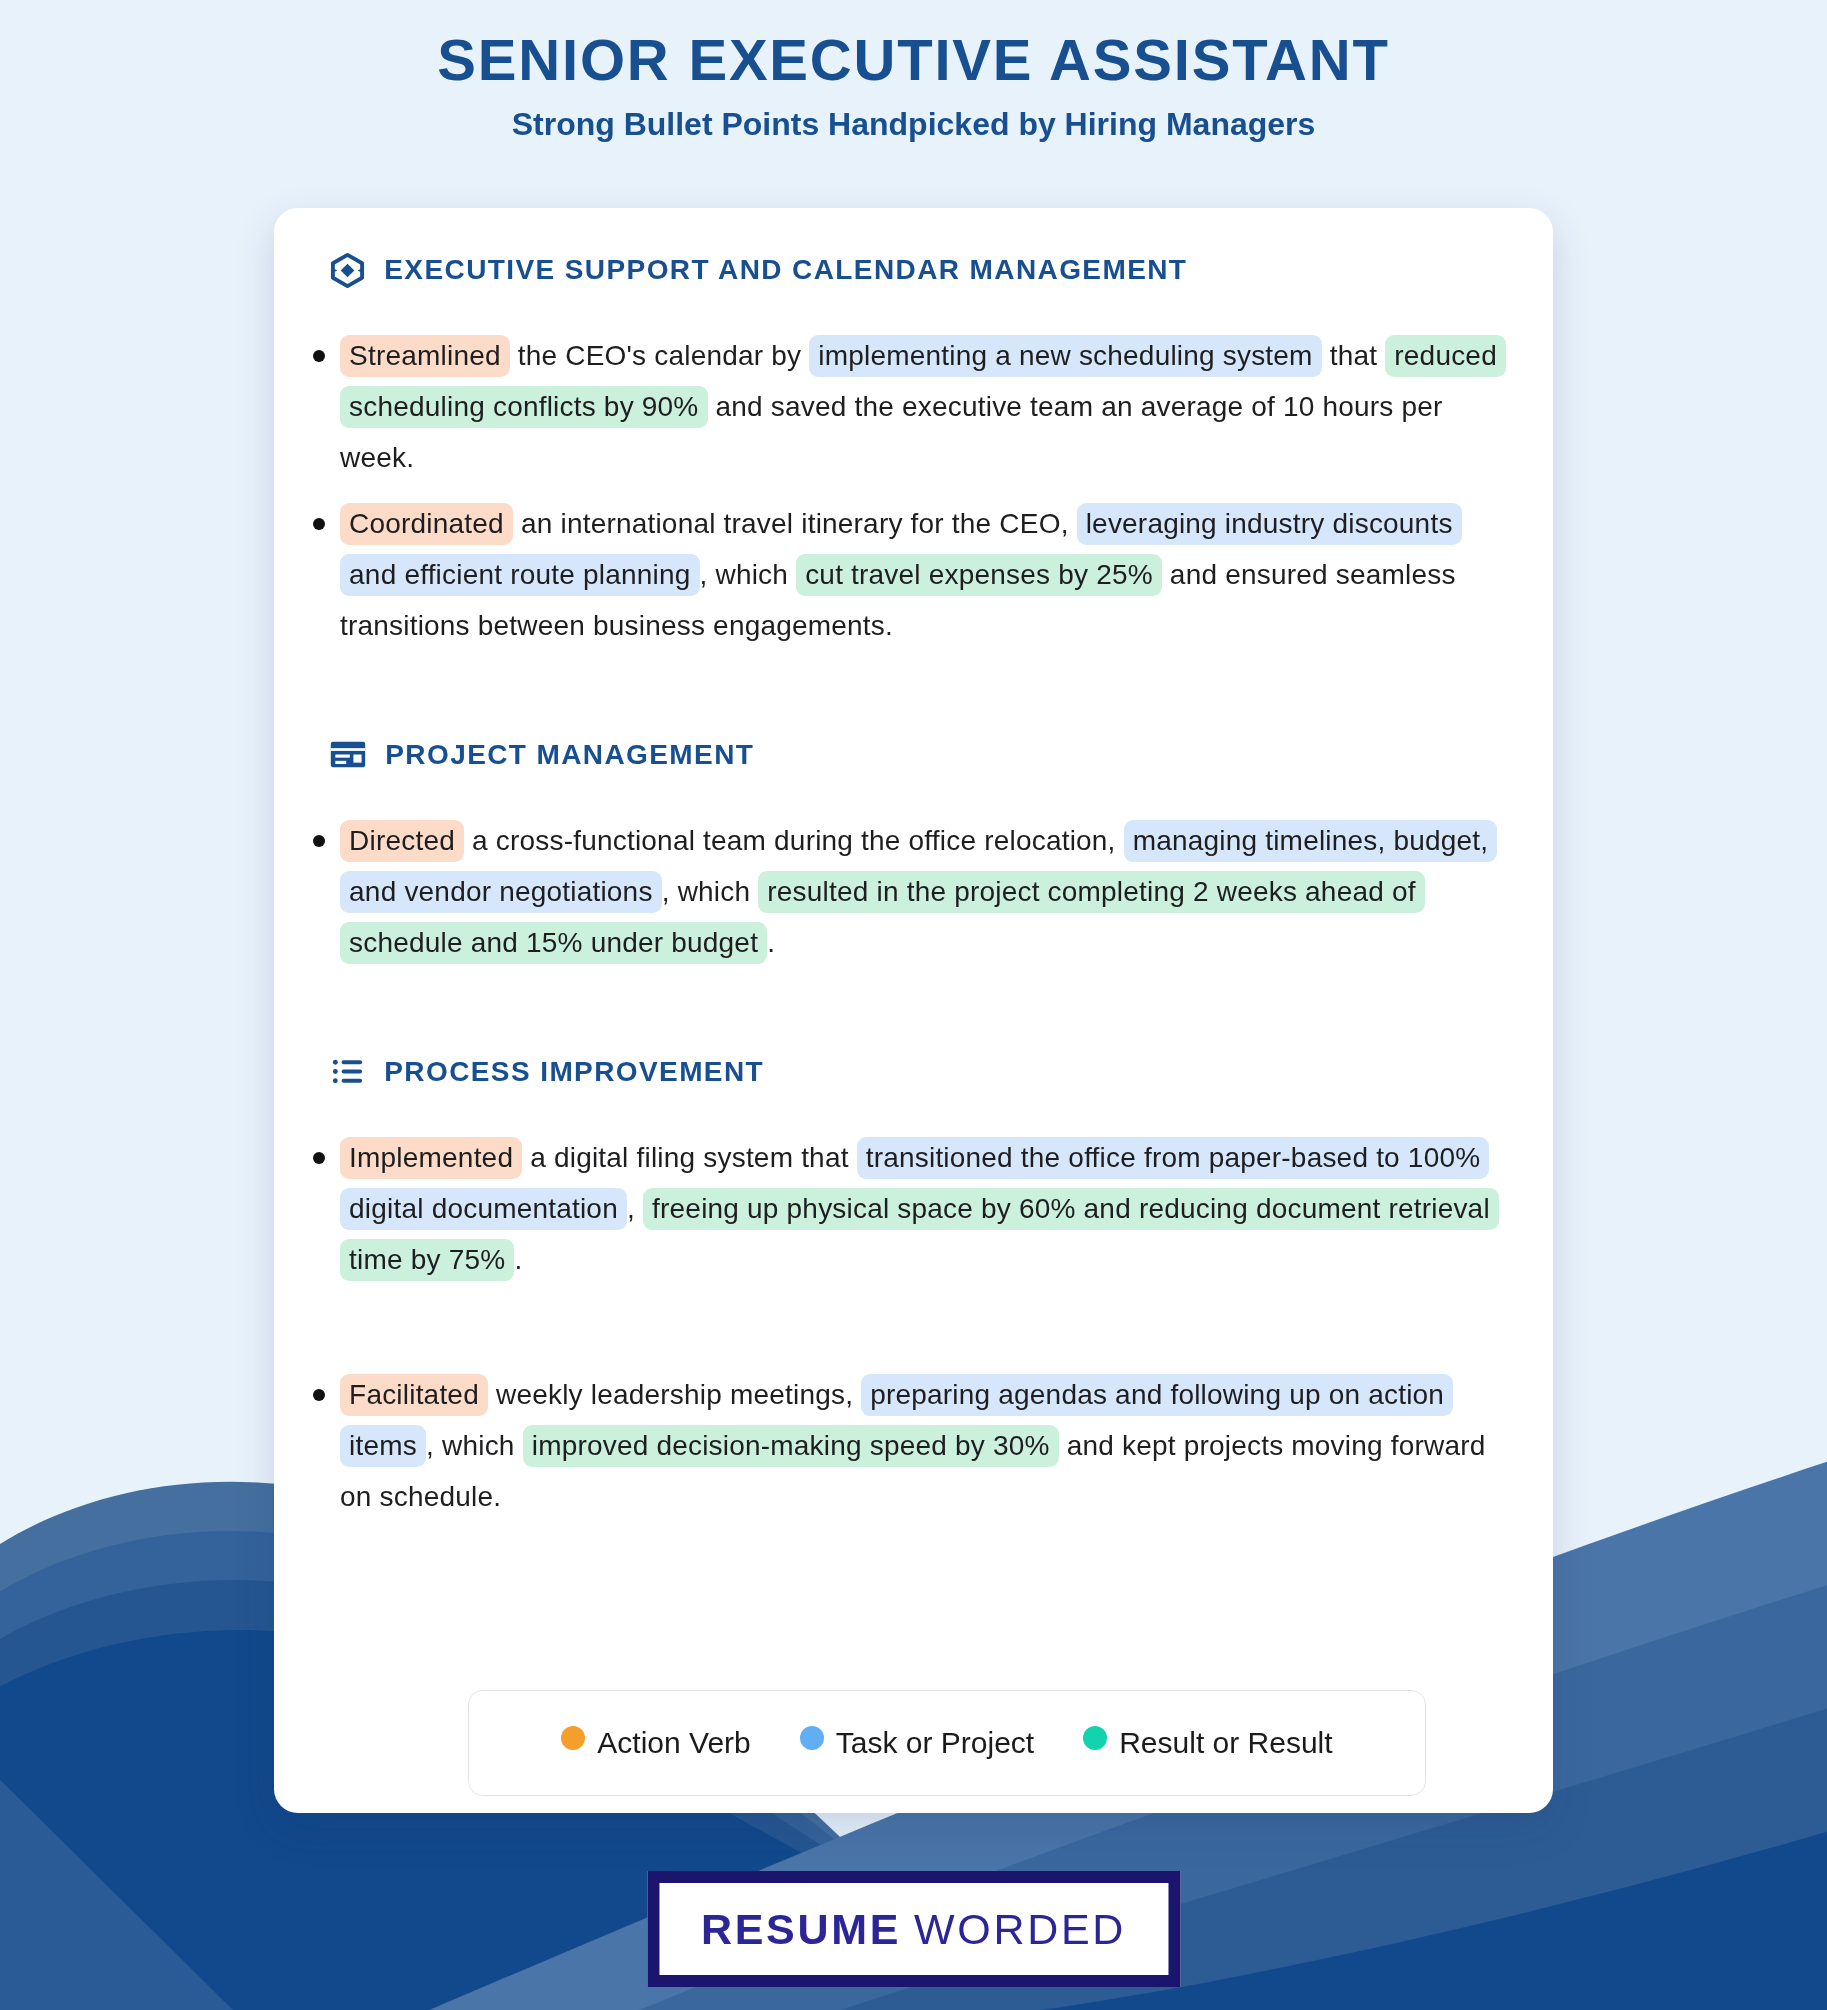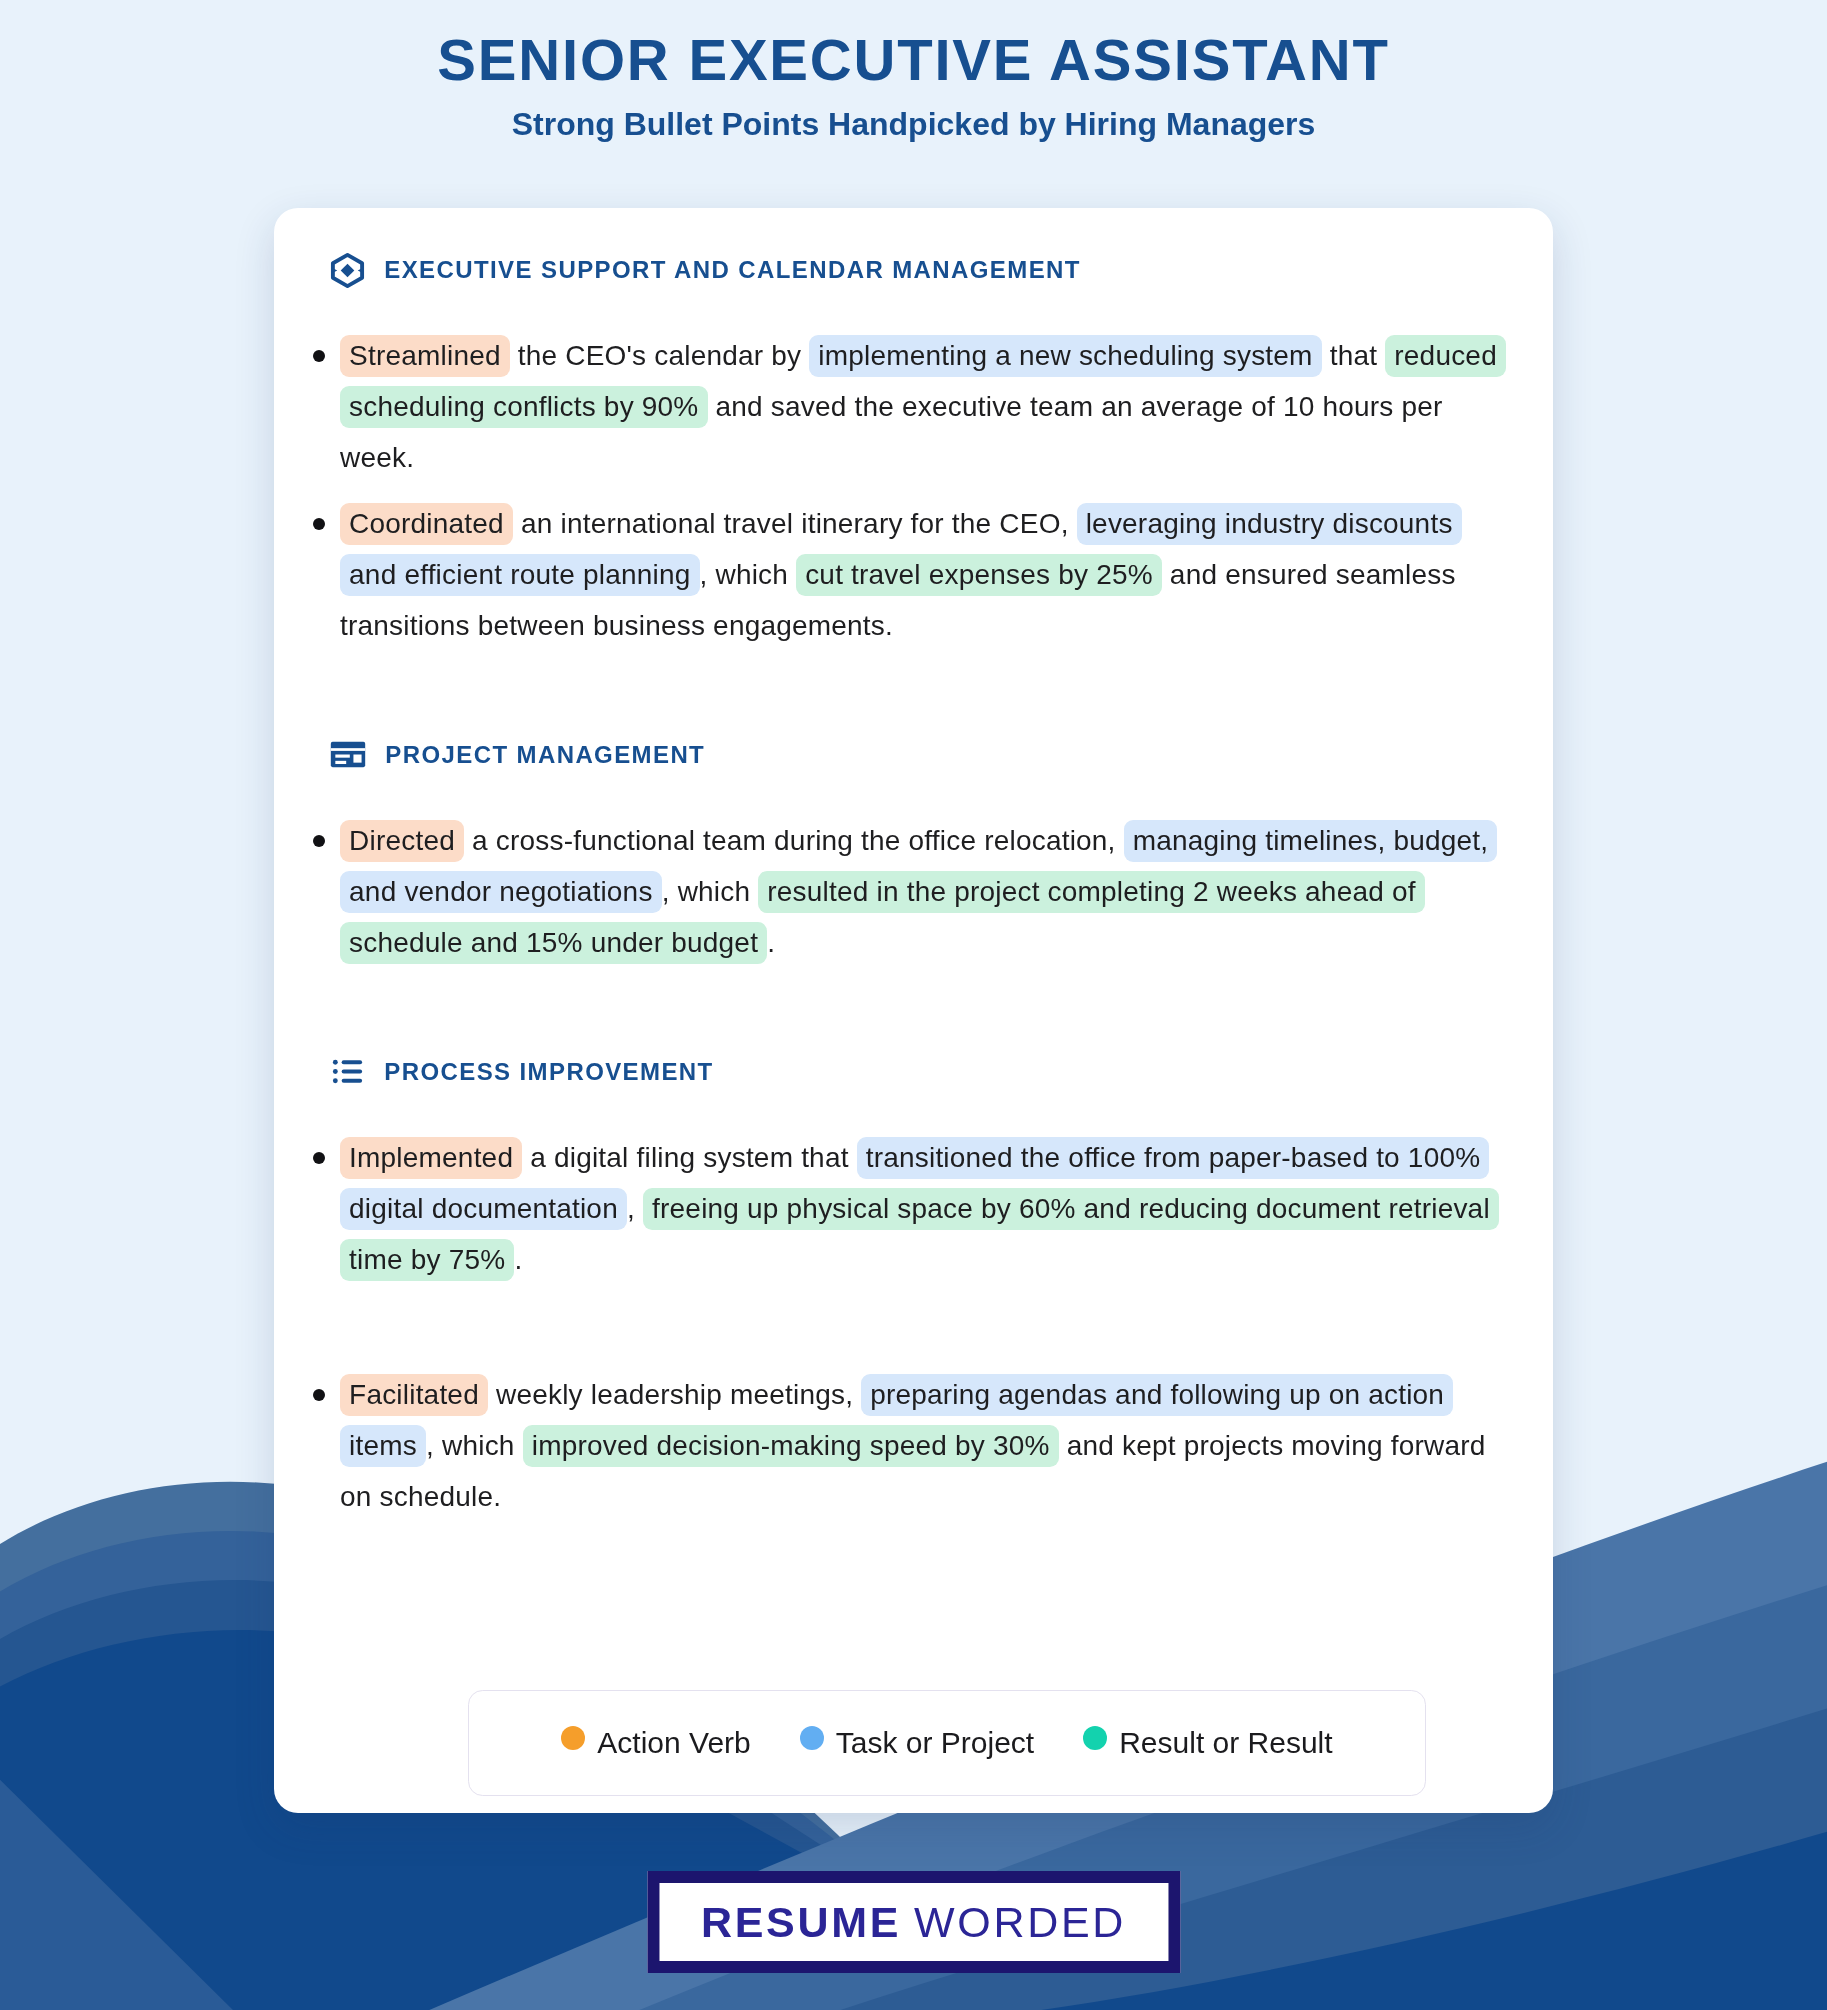--- a/index.html
+++ b/index.html
@@ -24,21 +24,21 @@
     position:absolute;left:274px;top:208px;width:1279px;height:1605px;
     background:#ffffff;border-radius:24px;
     box-shadow:0 14.6px 40px rgba(23,52,98,.16);
     z-index:2;box-sizing:border-box;
     padding:42px 44px 0 33px;
   }
   .section{margin-bottom:84px;}
   .section-header{
     display:flex;align-items:center;gap:18.3px;
     margin-left:22px;margin-bottom:40px;height:40px;
-    color:#174f90;font-size:24px;font-weight:800;letter-spacing:1.4px;
+    color:#174f90;font-size:28px;font-weight:800;letter-spacing:1.4px;
   }
   .section-header svg{flex:0 0 auto;}
   .bullet{
     display:flex;align-items:flex-start;
     margin-bottom:14.6px;
   }
   .bullet-dot{
     flex:0 0 12px;width:12px;height:12px;border-radius:50%;
     background:#111114;margin:20px 15.5px 0 5.5px;
   }
@@ -61,21 +61,21 @@
   .legend-item{display:flex;align-items:flex-start;gap:12px;}
   .legend-dot{width:24px;height:24px;border-radius:50%;}
   
   .waves{
     position:absolute;left:0;top:1407px;width:1827px;height:603px;z-index:1;
   }
   
   .logo{
     position:absolute;left:50%;top:1871px;transform:translateX(-50%);
     z-index:3;background:#ffffff;border:12px solid #1c156e;
-    height:102px;box-sizing:border-box;padding:0 42px;
+    height:116px;box-sizing:border-box;padding:0 42px;
     display:flex;align-items:center;justify-content:center;
     font-size:43px;letter-spacing:2.7px;color:#2b2596;white-space:nowrap;
   }
   .logo .logo-bold{font-weight:800;margin-right:12.8px;}
   .logo .logo-light{font-weight:400;}
 </style>
 </head>
 <body>
 
 <svg class="waves" viewBox="0 0 2000 660" preserveAspectRatio="none" aria-hidden="true">

